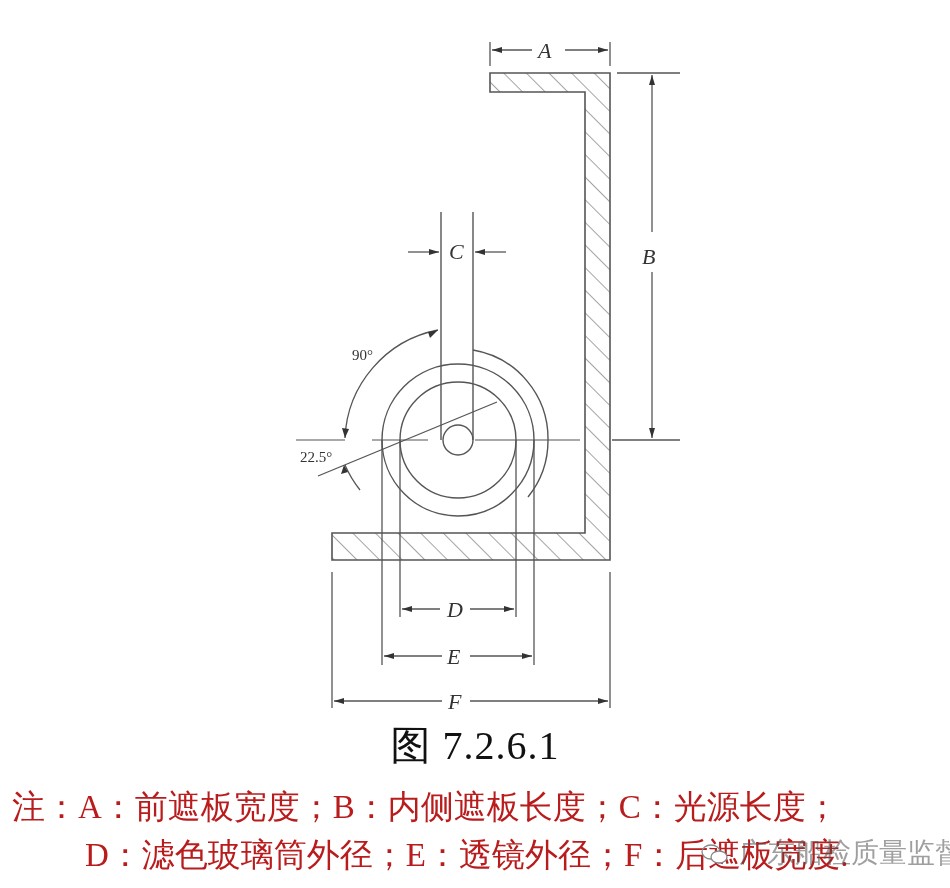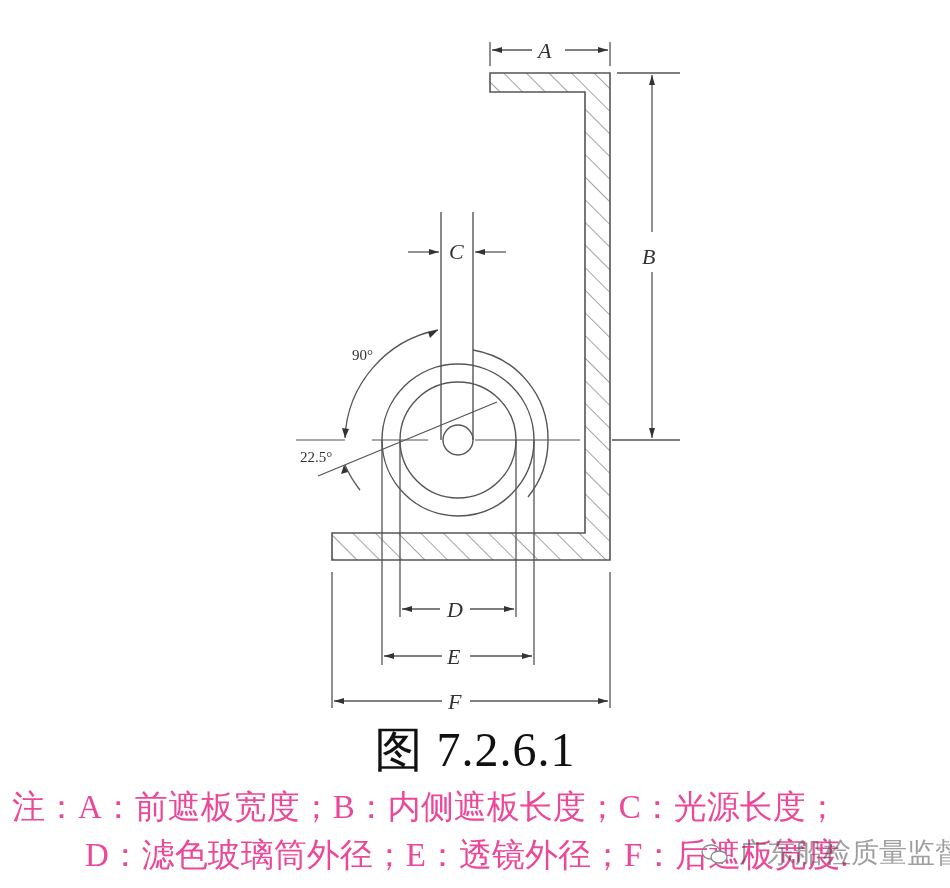--- a/index.html
+++ b/index.html
@@ -1,19 +1,19 @@
 <!DOCTYPE html>
 <html><head>
 <meta charset="utf-8">
 <style>
   html,body{margin:0;padding:0;background:#ffffff;}
   body{width:950px;height:888px;position:relative;overflow:hidden;font-family:"Liberation Serif","DejaVu Serif",serif;}
   #diagram{position:absolute;left:0;top:0;}
-  .caption{position:absolute;left:0;width:950px;top:718px;text-align:center;font-size:48px;color:#111;letter-spacing:1px;}
-  .note{position:absolute;font-size:33px;color:#ec4899;white-space:nowrap;}
+  .caption{position:absolute;left:0;width:950px;top:718px;text-align:center;font-size:40px;color:#111;letter-spacing:1px;}
+  .note{position:absolute;font-size:33px;color:#b91c1c;white-space:nowrap;}
   .note1{left:12px;top:785px;}
   .note2{left:85px;top:833px;}
   .watermark{position:absolute;left:700px;top:834px;font-size:28px;color:rgba(80,80,80,0.55);white-space:nowrap;font-family:"DejaVu Sans",sans-serif;}
   .wm-icon{display:inline-block;width:30px;height:24px;vertical-align:middle;}
   .lbl{font-family:"Liberation Serif",serif;font-style:italic;font-size:22px;fill:#333;}
   .ang{font-family:"Liberation Serif",serif;font-size:15px;fill:#333;}
 </style>
 </head>
 <body>
 

